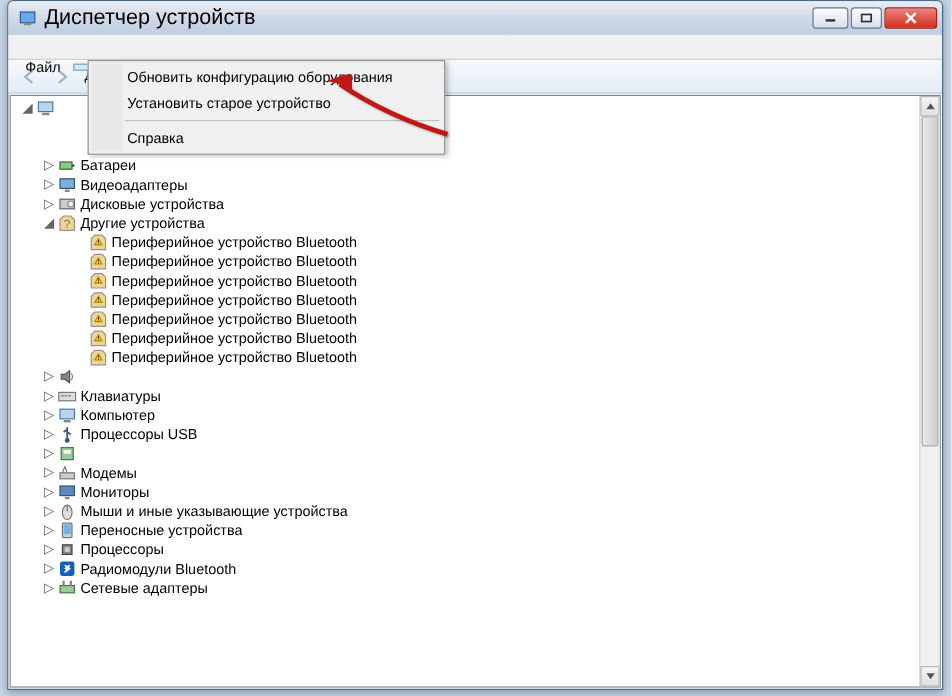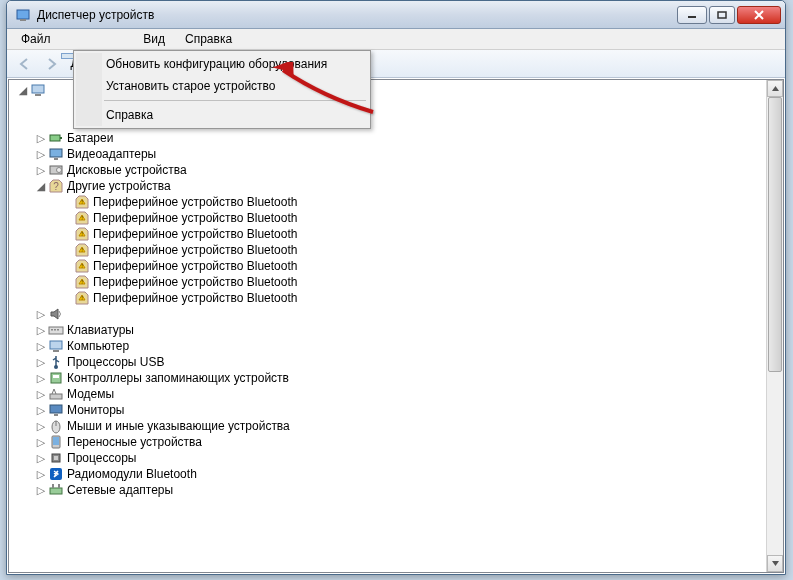--- a/index.html
+++ b/index.html
@@ -2,29 +2,29 @@
 <html><head>
 <meta charset="utf-8">
 <style>
 * { box-sizing: border-box; margin: 0; padding: 0; }
 body { font-family: "Segoe UI", Tahoma, sans-serif; font-size: 12px; background: #c8d8e8; width: 793px; height: 580px; overflow: hidden; position: relative; }
 
 .window { position: absolute; left: 6px; top: 0; width: 780px; height: 575px; background: #fff; border: 1px solid #4a6a8a; border-radius: 5px 5px 0 0; box-shadow: 0 2px 8px rgba(0,0,0,0.3); }
 
 .titlebar { height: 28px; background: linear-gradient(to bottom, #e8eef5 0%, #d0dae8 50%, #c0cee0 100%); border-bottom: 1px solid #8ca0b8; border-radius: 5px 5px 0 0; display: flex; align-items: center; padding: 0 4px 0 8px; }
 .titlebar .app-icon { width: 16px; height: 16px; margin-right: 6px; }
-.titlebar .title { flex: 1; font-size: 12px; color: #000; }
+.titlebar .title { flex: 1; font-size: 18px; color: #000; }
 .titlebar .win-btns { display: flex; gap: 2px; }
 .titlebar .win-btn { width: 30px; height: 18px; border: 1px solid #6a7a90; border-radius: 3px; background: linear-gradient(to bottom,#fafcfe,#d8e0ec); display: flex; align-items: center; justify-content: center; cursor: pointer; }
 .titlebar .win-btn.max { width: 26px; }
 .titlebar .win-btn.close { width: 44px; background: linear-gradient(to bottom,#f08080,#d03020); border-color: #a02818; }
 .titlebar .win-btn svg { display: block; }
 
 .menubar { height: 21px; background: #f0f0f0; border-bottom: 1px solid #d0d0d0; display: flex; align-items: stretch; padding-left: 4px; }
-.menu-item { padding: 3px 10px; cursor: default; }
+.menu-item { padding: 20px 10px; cursor: default; }
 .menu-item.active { background: #d8e6f2; border: 1px solid #7da2ce; padding: 2px 9px; margin-top: 24px; }
 
 .toolbar { height: 28px; background: linear-gradient(to bottom,#f6f9fc,#e4ecf6); border-bottom: 1px solid #b8c4d4; display: flex; align-items: center; padding: 0 6px; gap: 2px; }
 .tool-btn { width: 24px; height: 22px; display: flex; align-items: center; justify-content: center; border-radius: 2px; }
 .tool-btn.disabled { opacity: 0.5; }
 
 .client { position: absolute; top: 78px; left: 1px; right: 1px; bottom: 1px; border: 1px solid #828790; background: #fff; overflow: hidden; }
 .tree { position: absolute; left: 0; top: 0; right: 18px; bottom: 0; overflow: hidden; padding: 2px 0 0 4px; }
 .scrollbar-v { position: absolute; right: 0; top: 0; bottom: 0; width: 17px; background: #f0f0f0; border-left: 1px solid #d4d4d4; }
 .scrollbar-v .sb-btn { height: 17px; background: linear-gradient(to bottom,#f5f5f5,#e1e1e1); border: 1px solid #b8b8b8; display: flex; align-items: center; justify-content: center; }
@@ -284,21 +284,20 @@
             <span class="label">Процессоры USB</span>
           </div>
           <div class="node indent-1">
             <span class="expander">▷</span>
             <span class="icon">
               <svg width="16" height="16">
                 <rect x="3" y="3" width="10" height="10" fill="#9c9" stroke="#474"></rect>
                 <rect x="5" y="5" width="6" height="3" fill="#fff"></rect>
               </svg>
             </span>
-            <span class="label">Контроллеры запоминающих устройств</span>
           </div>
           <div class="node indent-1">
             <span class="expander">▷</span>
             <span class="icon">
               <svg width="16" height="16">
                 <rect x="2" y="8" width="12" height="5" fill="#ccc" stroke="#777"></rect>
                 <path d="M4 8l2-5 2 5" fill="none" stroke="#777"></path>
               </svg>
             </span>
             <span class="label">Модемы</span>

